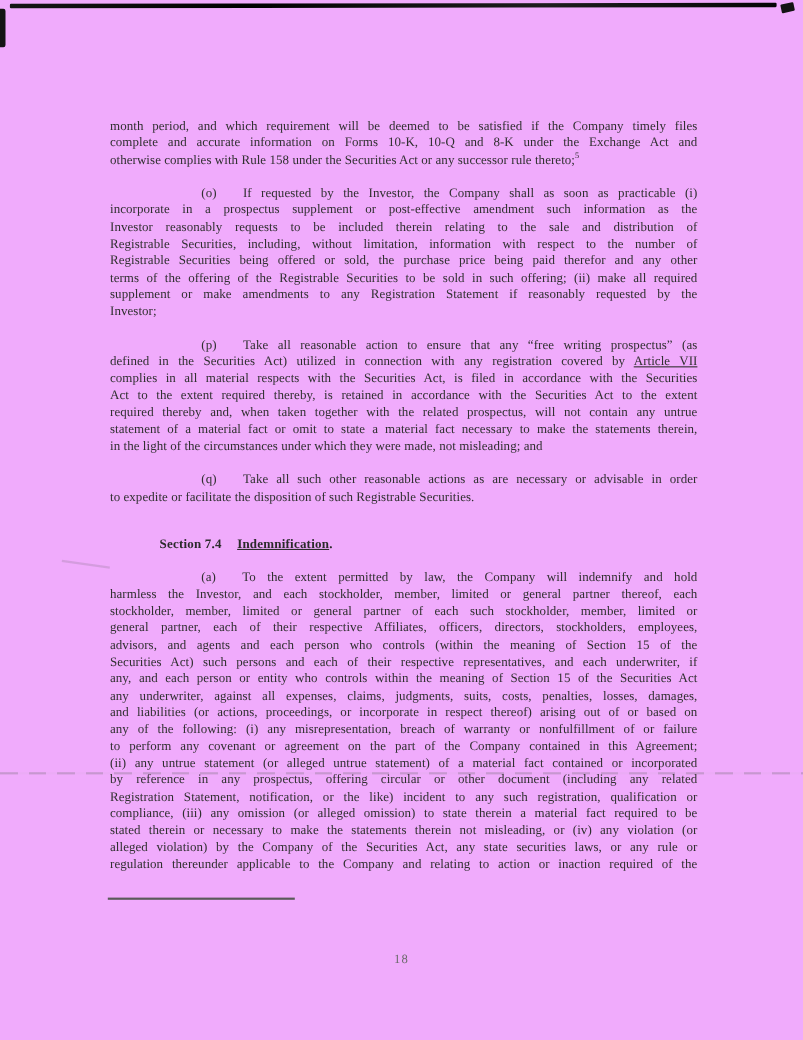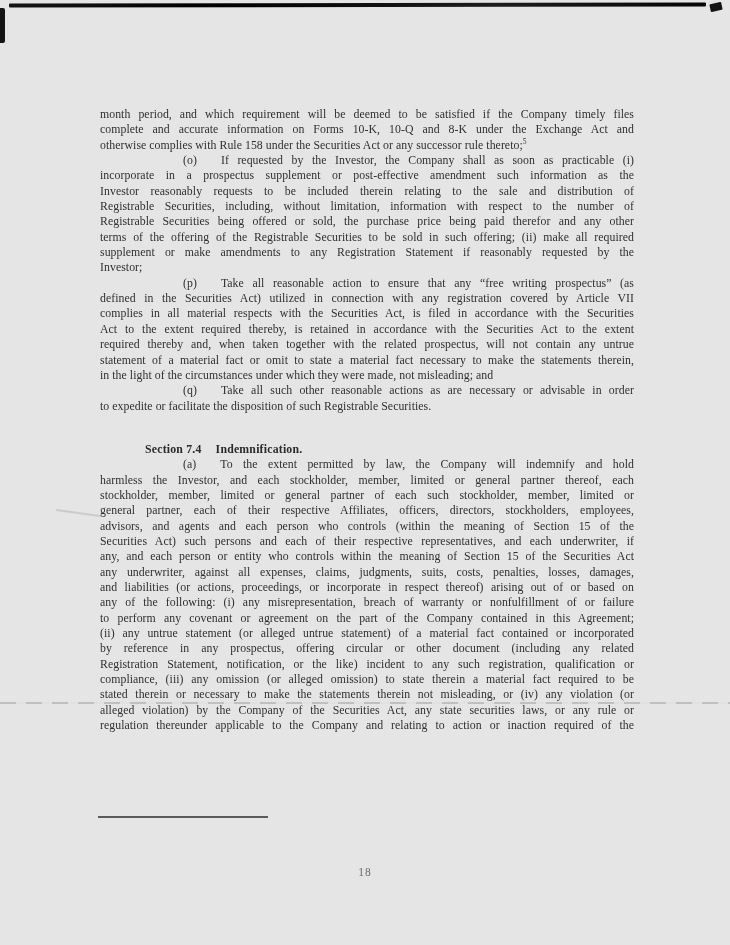--- a/index.html
+++ b/index.html
@@ -1,49 +1,49 @@
 <!DOCTYPE html>
 <html><head>
 <meta charset="utf-8">
 <style>
   html,body { margin:0; padding:0; background:#ffffff; }
   .sheet {
     position:relative;
     width:730px; height:945px;
-    background:#e5e5e5;
+    background:#f0abfc;
     font-family:"Liberation Serif", serif;
     color:#303030;
     overflow:hidden;
   }
   .textblock {
     position:absolute;
     left:100px; top:107px; width:534px;
     font-size:11.8px;
     line-height:15.35px;
     letter-spacing:0.05px;
   }
-  .para { }
+  .para { margin-top:15px; }
   .para:first-child { margin-top:0; }
   .line {
     text-align:justify;
     text-align-last:justify;
     white-space:nowrap;
   }
   .line.last { text-align-last:left; }
   .line.labeled { padding-left:83px; }
   .para.heading { margin-top:28px; }
   .para.heading .line {
     text-align-last:left;
     padding-left:45px;
     font-weight:bold;
     color:#2b2b2b;
     letter-spacing:0.2px;
   }
   .gapspan { display:inline-block; }
-  .u { }
+  .u { text-decoration:underline; }
   .b { font-weight:bold; }
   .sup { vertical-align:super; font-size:7.5px; line-height:0; }
 
   .artifact { position:absolute; }
   .top-bar {
     left:9px; top:3px; width:697px; height:4px;
     background:linear-gradient(90deg,#151515,#000 30%,#1d1d1d 70%,#050505);
     border-radius:1px;
     transform:rotate(-0.08deg);
   }

